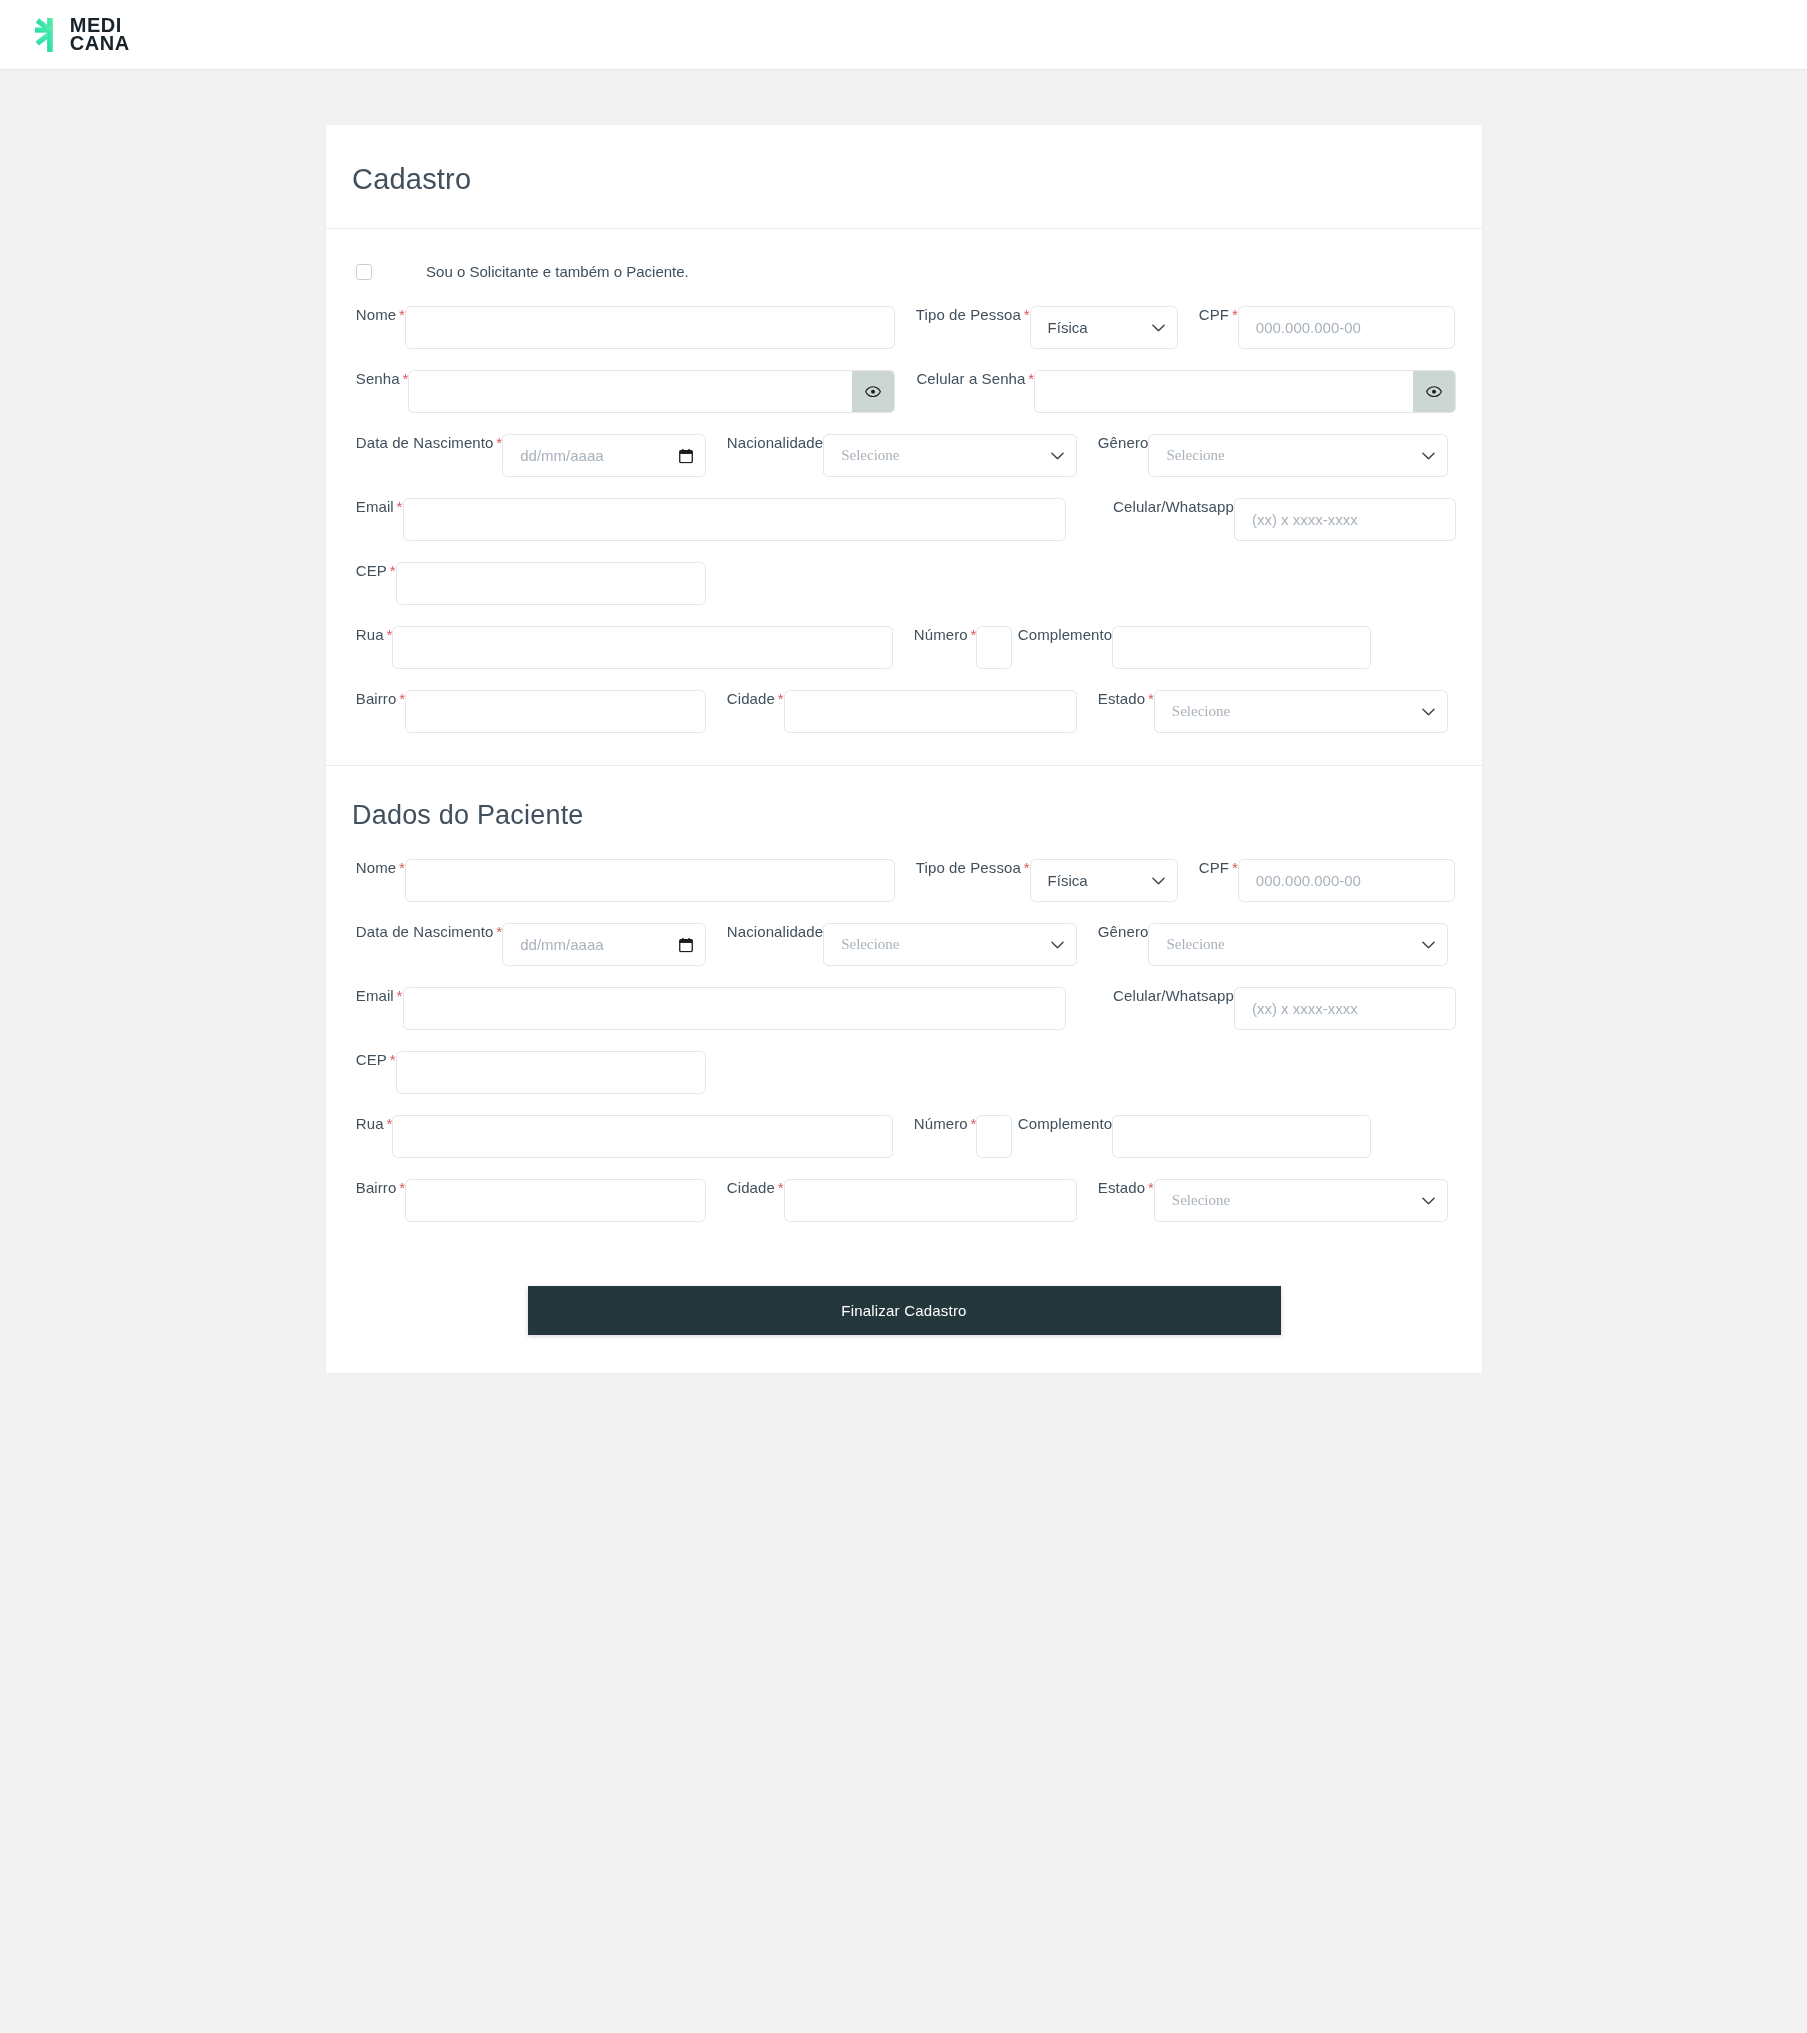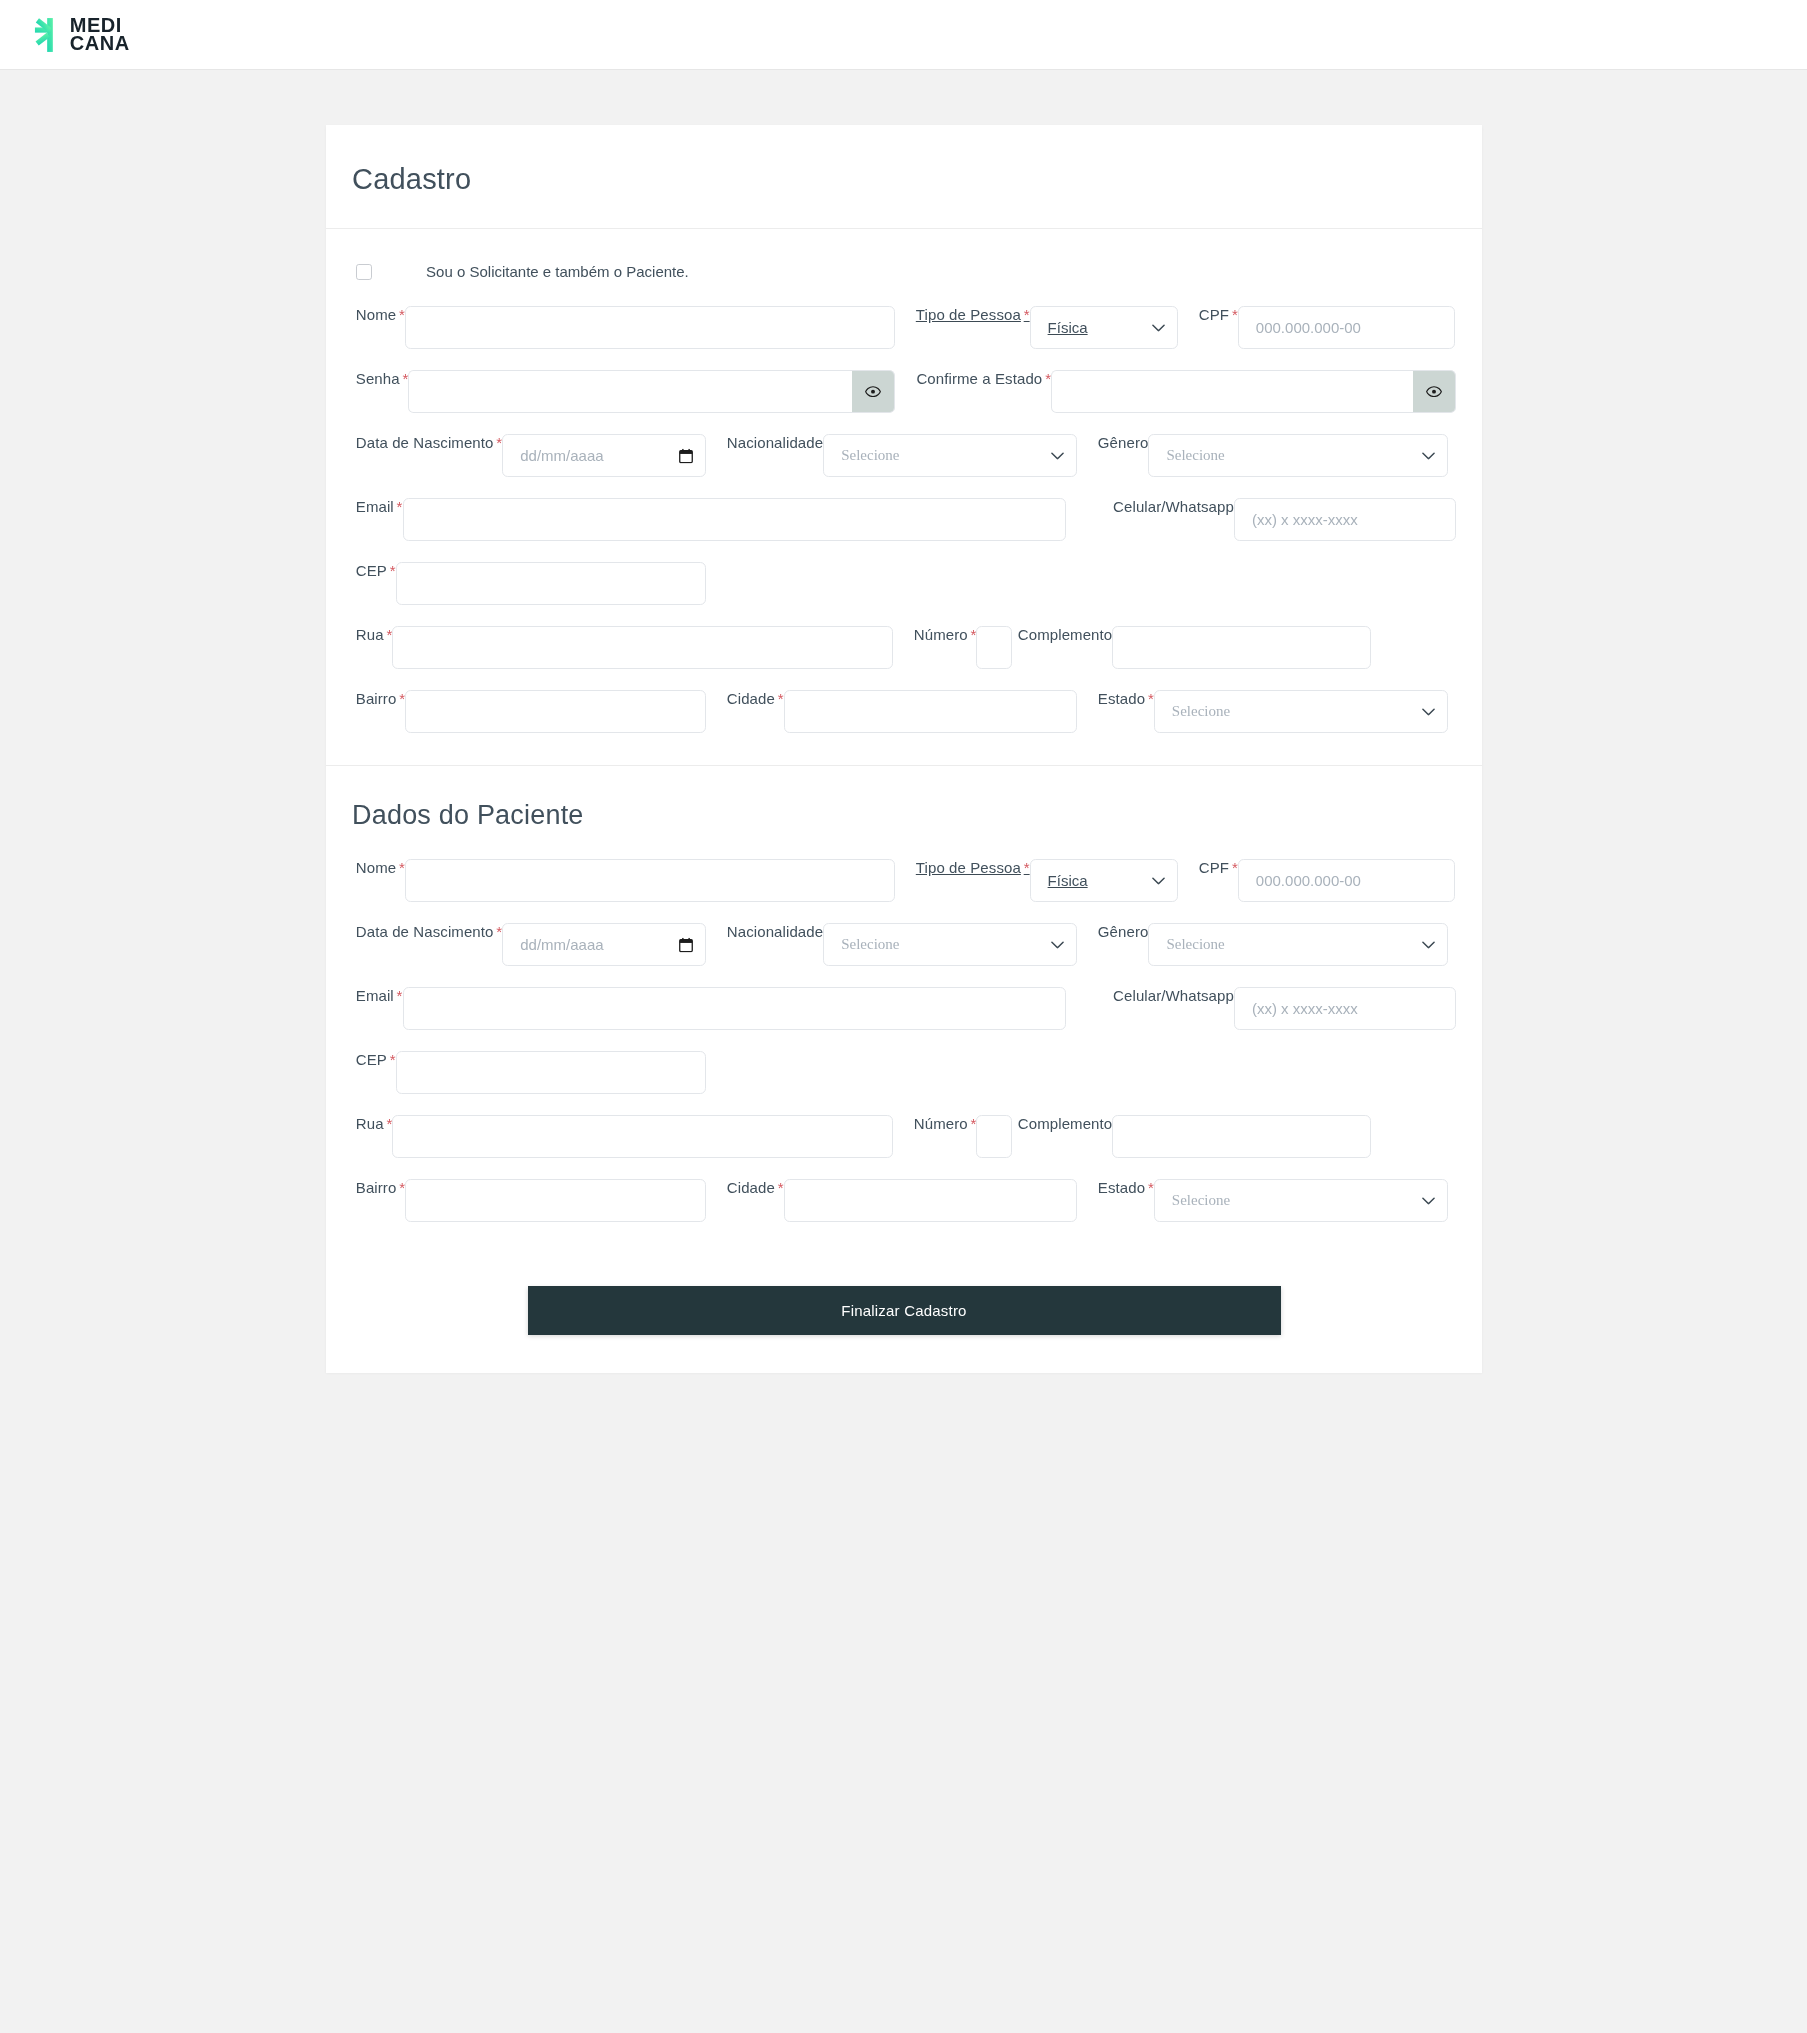--- a/index.html
+++ b/index.html
@@ -131,21 +131,21 @@
     border-top-right-radius: 5.6px;
     border-bottom-right-radius: 5.6px;
     display: flex;
     align-items: center;
     justify-content: center;
     cursor: pointer;
   }
 
   
   .w-nome     { width: 539px; }
-  .w-tipo     { width: 262px; text-decoration: underline; }
+  .w-tipo     { width: 262px; }
   .w-cpf      { width: 256px; }
   .w-senha    { width: 560px; }
   .w-data     { width: 350px; }
   .w-sel2     { width: 350px; }
   .w-email    { width: 365px; }
   .w-cep      { width: 350px; }
   .w-rua      { width: 537px; }
   .w-num      { width: 83px; }
   .w-comp     { width: 353px; }
   .w-bairro   { width: 350px; }
@@ -237,21 +237,21 @@
             <input class="ctrl" type="password" placeholder="" style="">
             <span class="eyebtn">
               <svg width="16" height="11.3" viewBox="0 0 17 12">
                 <path d="M8.5 0.8 C4.2 0.8 1.3 4.2 0.7 6 C1.3 7.8 4.2 11.2 8.5 11.2 C12.8 11.2 15.7 7.8 16.3 6 C15.7 4.2 12.8 0.8 8.5 0.8 Z" fill="none" stroke="#1c1c1c" stroke-width="1.3"></path>
                 <circle cx="8.5" cy="6" r="2.1" fill="#1c1c1c"></circle>
               </svg>
             </span>
           </div>
         </div>
         <div class="field w-senha">
-          <span class="lbl"><span>Confirme a Estado</span><span class="req">*</span></span>
+          <span class="lbl"><span>Celular a Senha</span><span class="req">*</span></span>
           <div class="pwwrap">
             <input class="ctrl" type="password" placeholder="" style="">
             <span class="eyebtn">
               <svg width="16" height="11.3" viewBox="0 0 17 12">
                 <path d="M8.5 0.8 C4.2 0.8 1.3 4.2 0.7 6 C1.3 7.8 4.2 11.2 8.5 11.2 C12.8 11.2 15.7 7.8 16.3 6 C15.7 4.2 12.8 0.8 8.5 0.8 Z" fill="none" stroke="#1c1c1c" stroke-width="1.3"></path>
                 <circle cx="8.5" cy="6" r="2.1" fill="#1c1c1c"></circle>
               </svg>
             </span>
           </div>
         </div>

